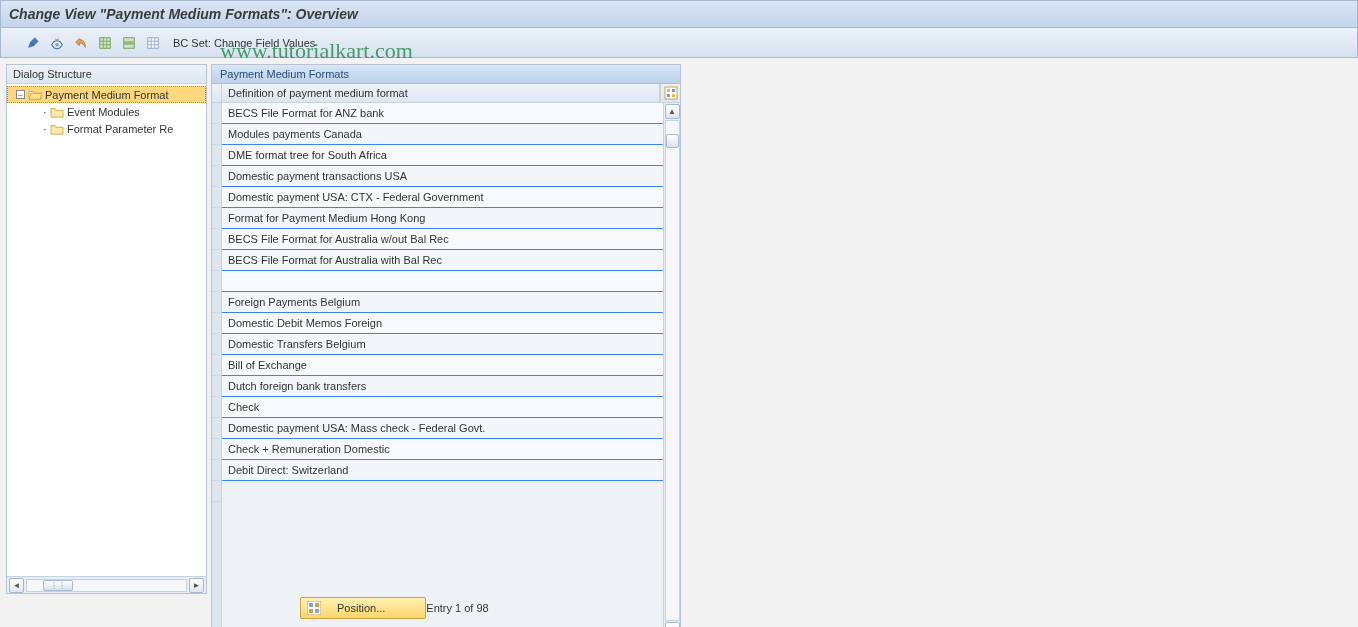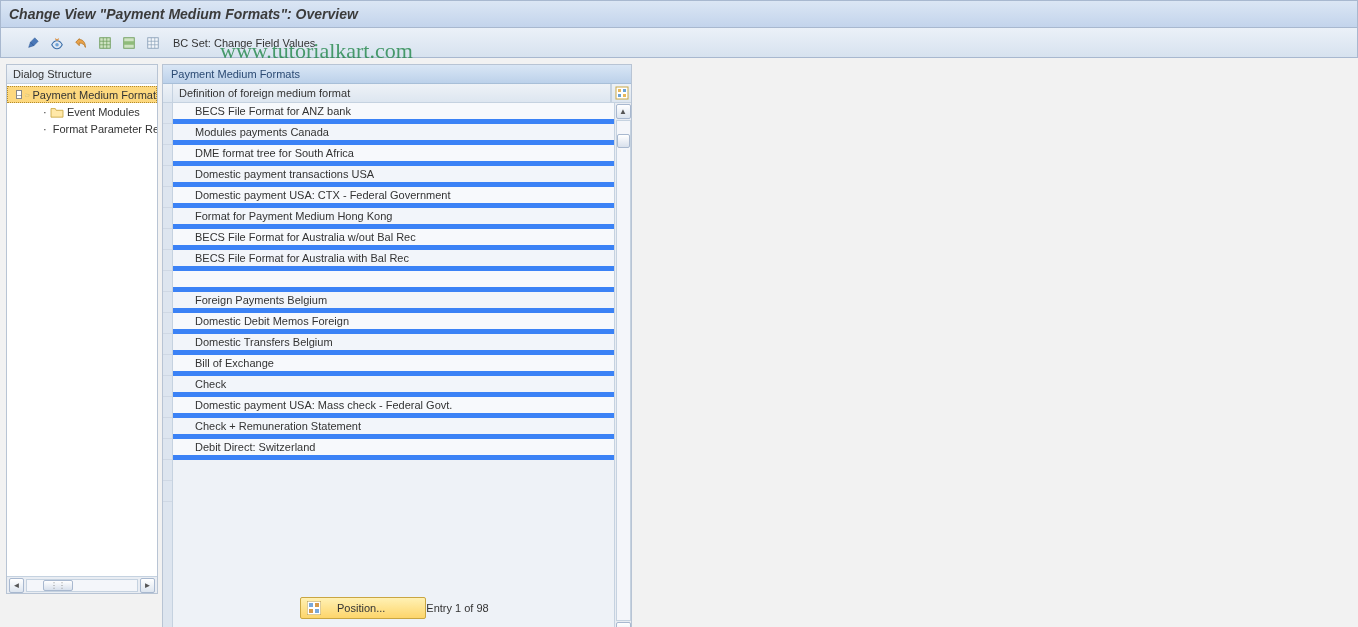--- a/index.html
+++ b/index.html
@@ -48,21 +48,21 @@
     font-family: Georgia, serif; pointer-events: none;
     z-index: 50;
   }
   .main-area {
     display: flex;
     gap: 4px;
     padding: 6px 6px 0 6px;
   }
   
   .tree-wrap {
-    width: 152px;
+    width: 201px;
     border: 1px solid #b8c4d4;
     background: #fff;
     display: flex;
     flex-direction: column;
   }
   .tree-header {
     background: linear-gradient(#eef2f7,#dde6f0);
     border-bottom: 1px solid #c5d2e0;
     padding: 3px 6px;
     font-size: 11px;
@@ -108,21 +108,21 @@
     flex:1;padding:3px 6px;font-size:11px;border-right:1px solid #c5d2e0;
     overflow:hidden;white-space:nowrap;
   }
   .cfg-btn{width:20px;display:flex;align-items:center;justify-content:center;border-left:1px solid #c5d2e0;}
   .table-body {
     position:relative;flex:1;display:flex;
   }
   .rows-col{flex:1;}
   .table-row{
     height:21px;display:flex;align-items:center;
-    padding-left:22px;border-bottom:5px solid #3b82f6;
+    padding-left:6px;border-bottom:1px solid #3b82f6;
     background:#f7f9fc;font-size:11px;white-space:nowrap;overflow:hidden;
   }
   .table-row:nth-child(even){background:#f2f5fa;}
   .rowhead-col{width:10px;background:#dde5ef;border-right:1px solid #c5d2e0;}
   .rowhead-cell{height:21px;border-bottom:1px solid #cfd8e4;}
   .vscroll{
     width:17px;background:#e9edf3;border-left:1px solid #c5d2e0;
     display:flex;flex-direction:column;align-items:center;
   }
   .vscroll-btn{width:15px;height:15px;border:1px solid #a8b8cf;background:linear-gradient(#fff,#dde5ef);border-radius:2px;display:flex;align-items:center;justify-content:center;font-size:8px;color:#555;margin:1px 0;}
@@ -229,21 +229,21 @@
           <div class="hscroll-thumb">⋮⋮</div>
         </div>
       <div class="hscroll-btn">►</div>
     </div>
   </div>
 
   <div class="table-wrap" style="height:592px;">
     <div class="table-title">Payment Medium Formats</div>
     <div class="table-cols">
       <div style="width:10px;border-right:1px solid #c5d2e0;"></div>
-      <div class="table-colh">Definition of foreign medium format</div>
+      <div class="table-colh">Definition of payment medium format</div>
       <div class="cfg-btn">
         <svg width="14" height="14" viewBox="0 0 14 14">
             <rect x="1" y="1" width="12" height="12" fill="#fff" stroke="#c8a848"></rect>
             <rect x="3" y="3" width="3" height="3" fill="#e8b85a"></rect>
             <rect x="8" y="3" width="3" height="3" fill="#6aa3d8"></rect>
             <rect x="3" y="8" width="3" height="3" fill="#6aa3d8"></rect>
             <rect x="8" y="8" width="3" height="3" fill="#e8b85a"></rect>
           </svg>
       </div>
     </div>
@@ -276,23 +276,24 @@
           <div class="table-row">Domestic payment transactions USA</div>
           <div class="table-row">Domestic payment USA: CTX - Federal Government</div>
           <div class="table-row">Format for Payment Medium Hong Kong</div>
           <div class="table-row">BECS File Format for Australia w/out Bal Rec</div>
           <div class="table-row">BECS File Format for Australia with Bal Rec</div>
           <div class="table-row"></div>
           <div class="table-row">Foreign Payments Belgium</div>
           <div class="table-row">Domestic Debit Memos Foreign</div>
           <div class="table-row">Domestic Transfers Belgium</div>
           <div class="table-row">Bill of Exchange</div>
+          <div class="table-row">Dutch foreign bank transfers</div>
           <div class="table-row">Check</div>
           <div class="table-row">Domestic payment USA: Mass check - Federal Govt.</div>
-          <div class="table-row">Check + Remuneration Statement</div>
+          <div class="table-row">Check + Remuneration Domestic</div>
           <div class="table-row">Debit Direct: Switzerland</div>
         </div>
       <div class="vscroll">
         <div class="vscroll-btn">▲</div>
         <div class="vscroll-track">
             <div class="vscroll-thumb"></div>
           </div>
         <div class="vscroll-btn">▼</div>
       </div>
     </div>

